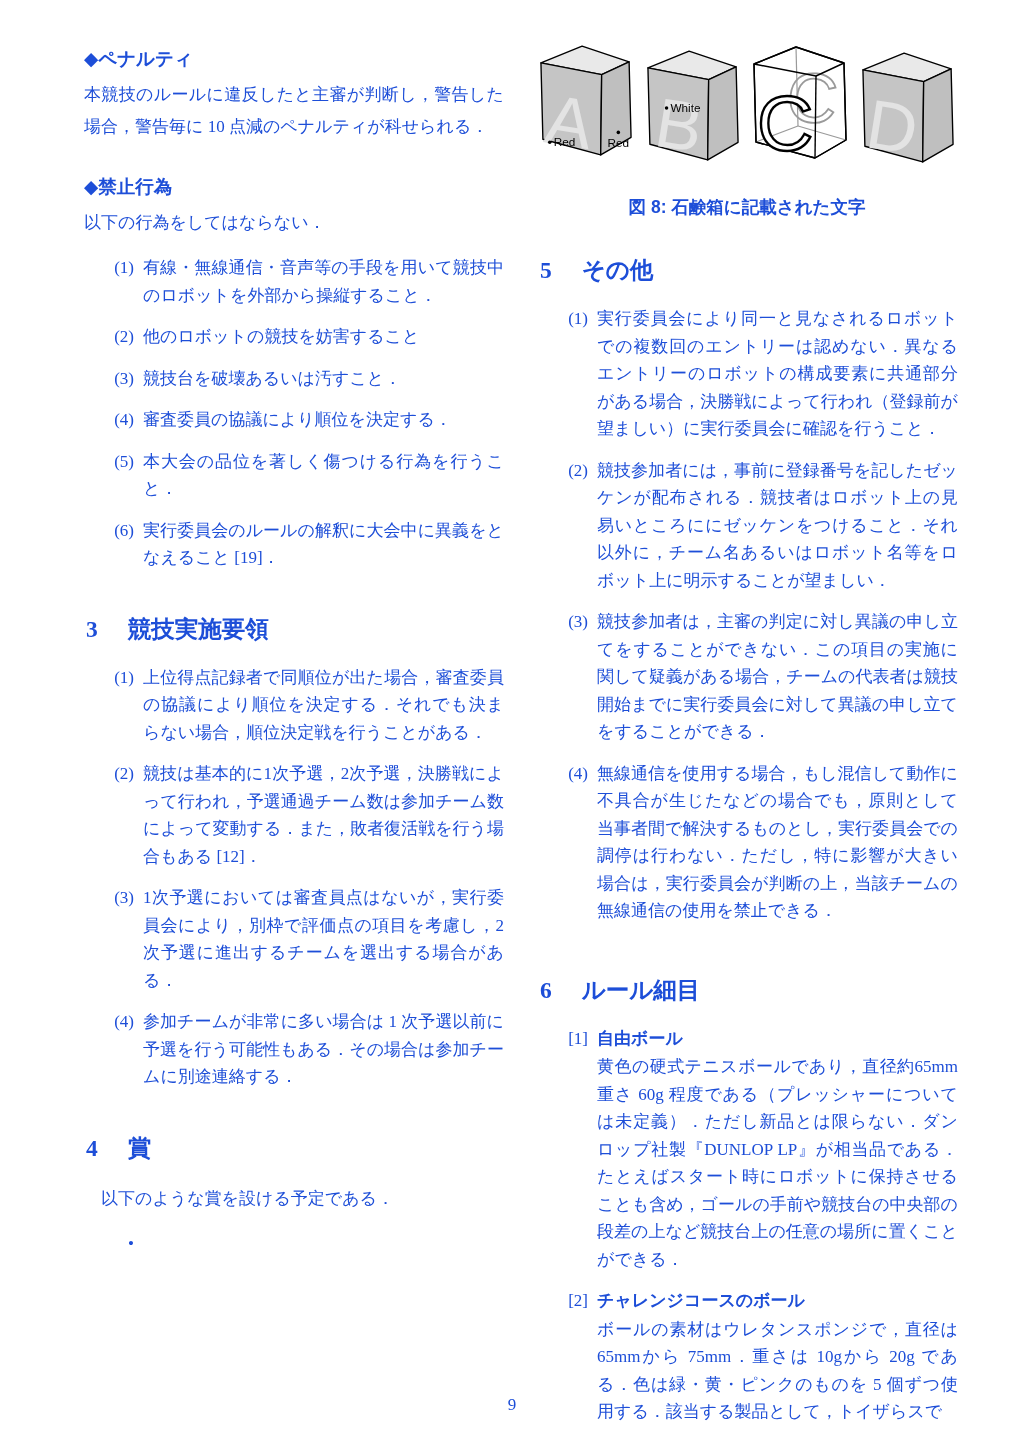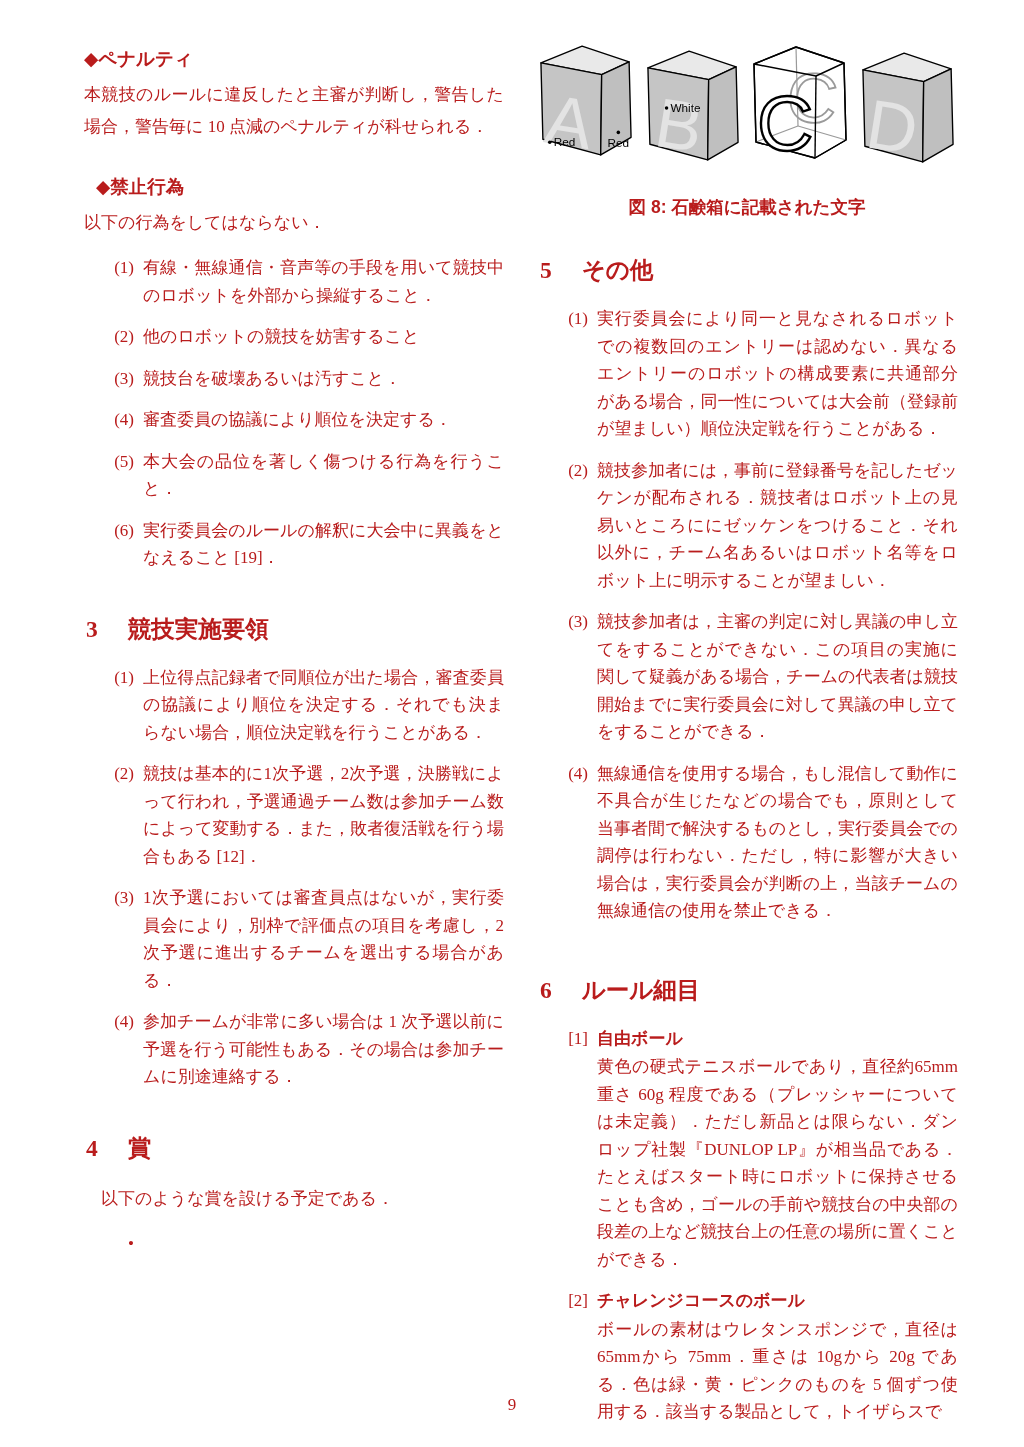--- a/index.html
+++ b/index.html
@@ -1,34 +1,34 @@
 <!DOCTYPE html>
 <html lang="ja"><head>
 <meta charset="utf-8">
 <style>
   html,body{margin:0;padding:0;background:#fff;}
   .page{
     position:relative;width:1024px;height:1447px;background:#ffffff;
-    font-family:"Liberation Serif","DejaVu Serif",serif;color:#b91c1c;
+    font-family:"Liberation Serif","DejaVu Serif",serif;color:#1d4ed8;
     overflow:hidden;
   }
   .col{position:absolute;top:46px;width:420px;}
   .col.left{left:84px;}
   .col.right{left:538px;top:40px;}
 
   .body{
     font-size:17px;line-height:32px;text-align:justify;margin:0 0 6px 0;
   }
   .body.indent{text-indent:1em;}
 
   .sub-h{
     font-family:"Liberation Sans","DejaVu Sans",sans-serif;
     font-weight:bold;font-size:18.5px;line-height:26px;margin:0 0 7px 0;
   }
-  .sub-h.mt{margin-top:31px;margin-left:12px;}
+  .sub-h.mt{margin-top:31px;}
 
   .sec-h{
     font-family:"Liberation Sans","DejaVu Sans",sans-serif;
     font-weight:bold;font-size:23.5px;line-height:30px;
     display:flex;margin:42px 0 20px 0;
   }
   .sec-h .sec-num{
     font-family:"Liberation Serif","DejaVu Serif",serif;
     margin-right:30px;margin-left:2px;
   }
@@ -209,21 +209,21 @@
     </div>
 
     <div class="sec-h" style="margin-top:36px">
       <span class="sec-num">5</span>
       <span>その他</span>
     </div>
 
     <div class="list">
       <div class="li">
         <span class="li-label">(1)</span>
-        <div class="li-text">実行委員会により同一と見なされるロボットでの複数回のエントリーは認めない．異なるエントリーのロボットの構成要素に共通部分がある場合，同一性については大会前（登録前が望ましい）順位決定戦を行うことがある．</div>
+        <div class="li-text">実行委員会により同一と見なされるロボットでの複数回のエントリーは認めない．異なるエントリーのロボットの構成要素に共通部分がある場合，決勝戦によって行われ（登録前が望ましい）に実行委員会に確認を行うこと．</div>
       </div>
       <div class="li">
         <span class="li-label">(2)</span>
         <div class="li-text">競技参加者には，事前に登録番号を記したゼッケンが配布される．競技者はロボット上の見易いところににゼッケンをつけること．それ以外に，チーム名あるいはロボット名等をロボット上に明示することが望ましい．</div>
       </div>
       <div class="li">
         <span class="li-label">(3)</span>
         <div class="li-text">競技参加者は，主審の判定に対し異議の申し立てをすることができない．この項目の実施に関して疑義がある場合，チームの代表者は競技開始までに実行委員会に対して異議の申し立てをすることができる．</div>
       </div>
       <div class="li">

